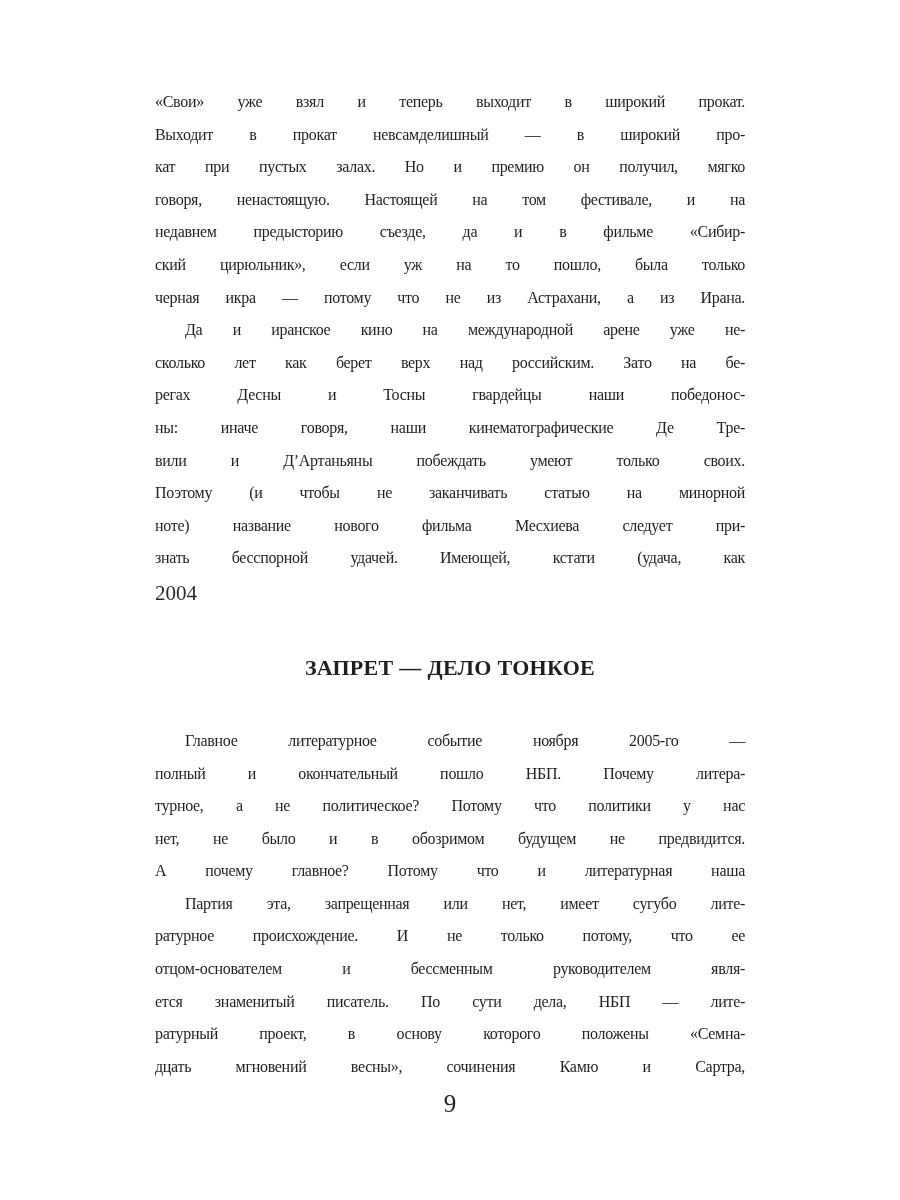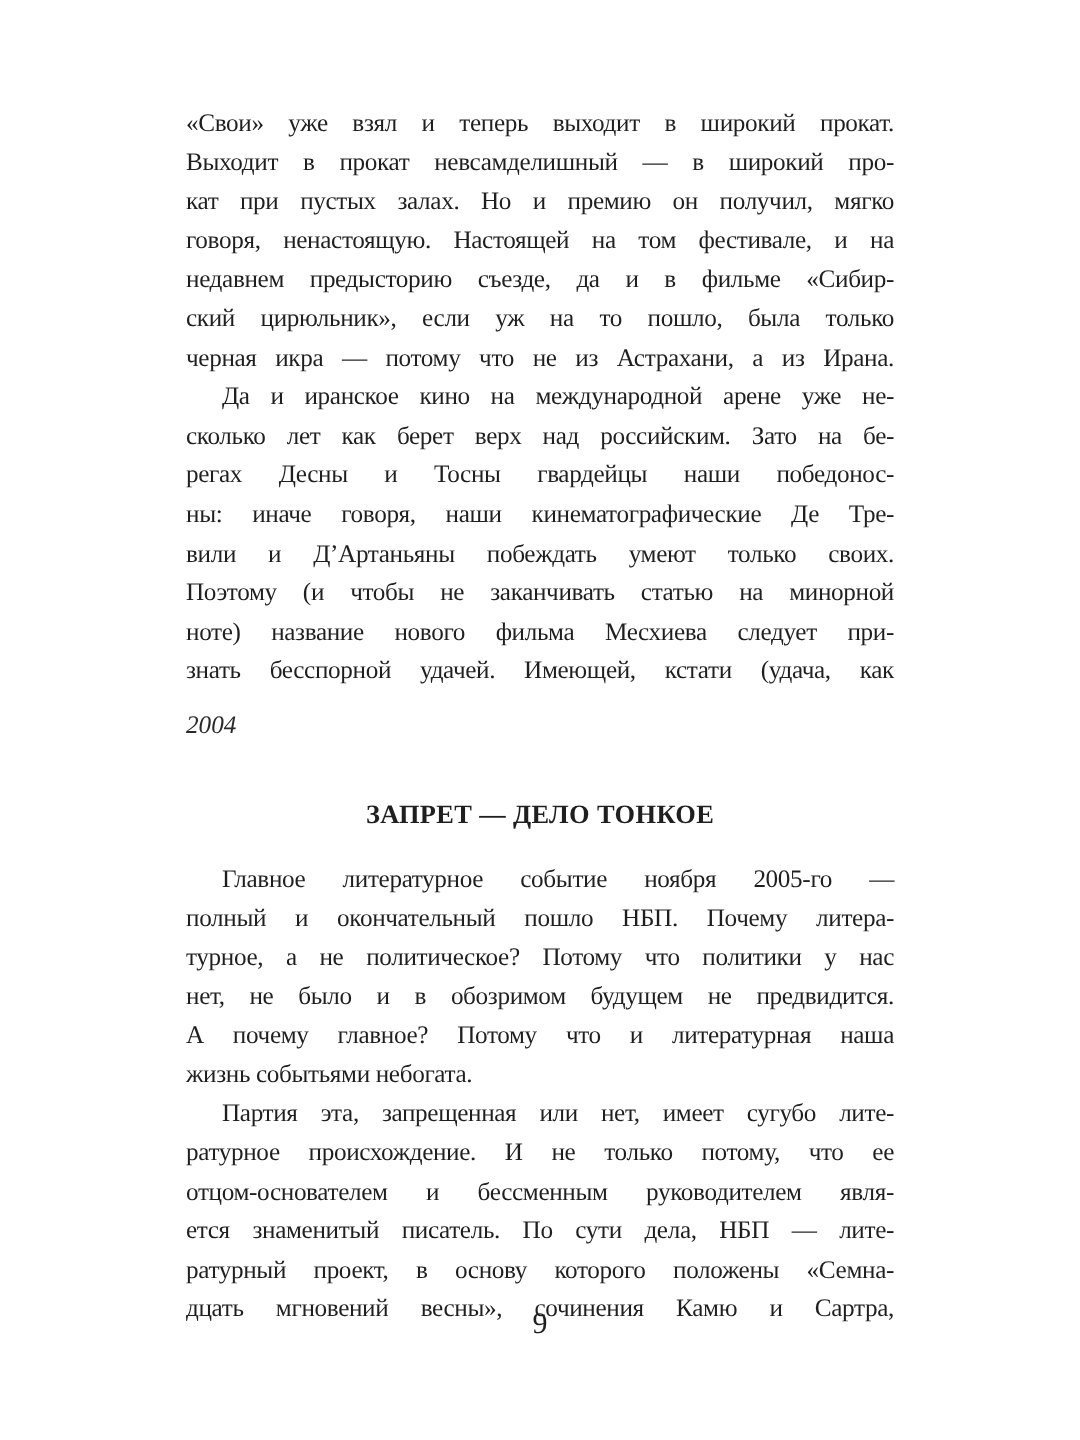--- a/index.html
+++ b/index.html
@@ -16,52 +16,51 @@
       color: #1f1f1f;
     }
     .page {
       position: absolute;
       left: 155px;
       top: 86px;
       width: 590px;
     }
     .line {
       display: block;
-      font-size: 21px;
+      font-size: 16px;
       line-height: 32.6px;
       height: 32.6px;
       white-space: nowrap;
       text-align: justify;
       text-align-last: justify;
       letter-spacing: -0.3px;
     }
     .line.last {
       text-align-last: left;
     }
     .line.indent {
       padding-left: 30px;
     }
     .para {
       margin: 0;
     }
     b { font-weight: normal; }
     .date {
-      font-style: italic;
       font-size: 21px;
       line-height: 28px;
-      margin-top: 15px;
+      margin-top: 4px;
       color: #2a2a2a;
     }
     .heading {
       text-align: center;
       font-weight: bold;
       font-size: 22px;
       letter-spacing: 0.3px;
       margin-top: 46px;
-      margin-bottom: 22px;
+      margin-bottom: 42px;
       height: 30px;
       line-height: 30px;
     }
     .page-number {
       position: absolute;
       left: 0;
       width: 900px;
       top: 1090px;
       text-align: center;
       font-size: 25px;
@@ -97,21 +96,20 @@
   <div class="date">2004</div>
 
   <div class="heading">ЗАПРЕТ — ДЕЛО ТОНКОЕ</div>
 
   <div class="para">
     <span class="line indent">Главное литературное событие ноября 2005-го —</span>
     <span class="line">полный и окончательный пошло НБП. Почему литера-</span>
     <span class="line">турное, а не политическое? Потому что политики у нас</span>
     <span class="line">нет, не было и в обозримом будущем не предвидится.</span>
     <span class="line">А почему главное? Потому что и литературная наша</span>
-    <span class="line last">жизнь событьями небогата.</span>
   </div>
 
   <div class="para">
     <span class="line indent">Партия эта, запрещенная или нет, имеет сугубо лите-</span>
     <span class="line">ратурное происхождение. И не только потому, что ее</span>
     <span class="line">отцом-основателем и бессменным руководителем явля-</span>
     <span class="line">ется знаменитый писатель. По сути дела, НБП — лите-</span>
     <span class="line">ратурный проект, в основу которого положены «Семна-</span>
     <span class="line">дцать мгновений весны», сочинения Камю и Сартра,</span>
   </div>

